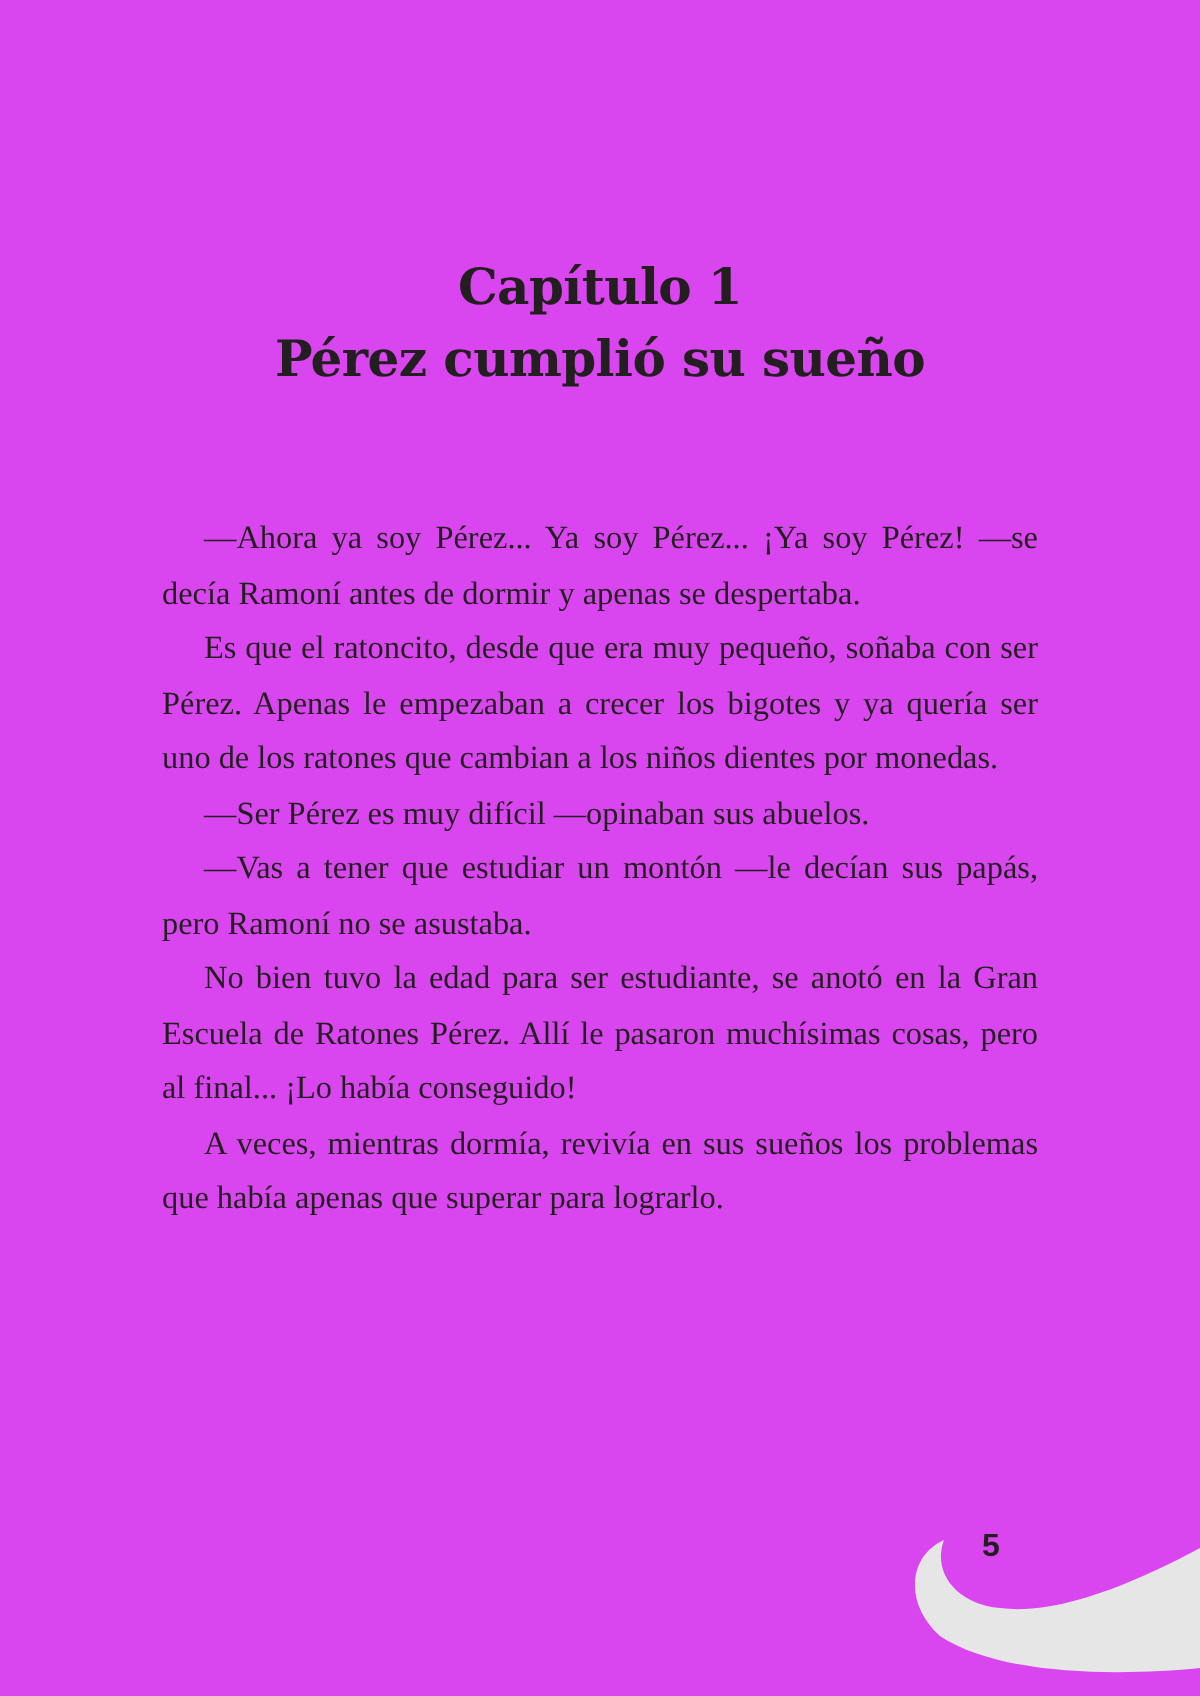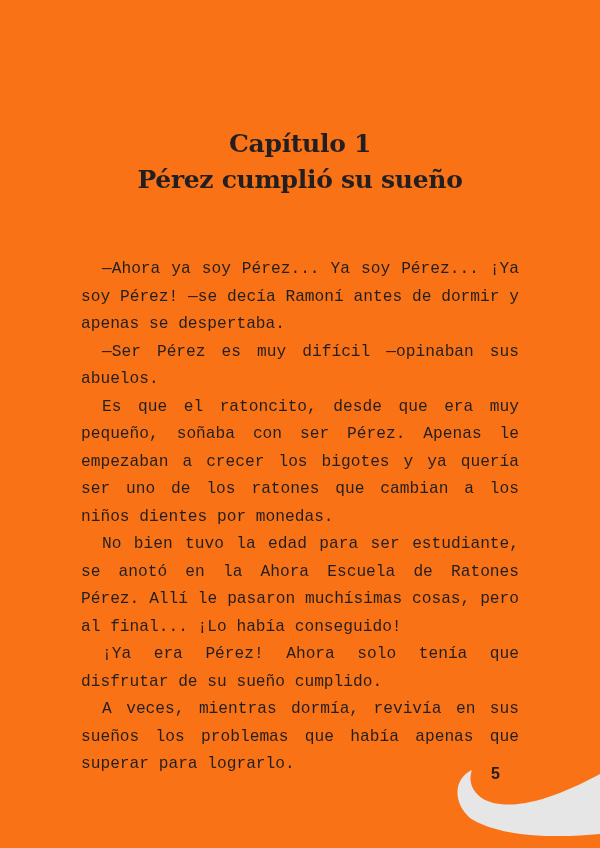--- a/index.html
+++ b/index.html
@@ -1,40 +1,40 @@
 <!DOCTYPE html>
 <html><head>
 <meta charset="utf-8">
 <style>
   html, body { margin: 0; padding: 0; background: #ffffff; }
   body { width: 600px; height: 848px; position: relative; overflow: hidden; }
-  .page { position: absolute; left: 0; top: 0; width: 600px; height: 848px; background: #f97316; }
+  .page { position: absolute; left: 0; top: 0; width: 600px; height: 848px; background: #d946ef; }
   .title-block { position: absolute; left: 0; top: 126px; width: 600px; text-align: center; color: #231f20; }
   .title-line { font-family: "DejaVu Serif", serif; font-weight: bold; font-size: 25px; line-height: 36px; letter-spacing: -0.3px; }
-  .body-text { position: absolute; left: 81px; top: 256px; width: 438px; font-family: Liberation Mono, monospace; font-size: 16.2px; line-height: 27.5px; color: #231f20; text-align: justify; }
+  .body-text { position: absolute; left: 81px; top: 256px; width: 438px; font-family: Liberation Serif, serif; font-size: 16.2px; line-height: 27.5px; color: #231f20; text-align: justify; }
   .body-text p { margin: 0; text-indent: 21px; }
   .swoosh { position: absolute; left: 440px; top: 760px; width: 160px; height: 88px; }
   .page-number { position: absolute; left: 491px; top: 765px; font-family: "Liberation Sans", sans-serif; font-weight: bold; font-size: 16px; color: #231f20; }
 </style>
 </head>
 <body>
 
 <div class="page">
 
   <div class="title-block">
     <div class="title-line">Capítulo 1</div>
     <div class="title-line">Pérez cumplió su sueño</div>
   </div>
 
   <div class="body-text">
     <p>—Ahora ya soy Pérez... Ya soy Pérez... ¡Ya soy Pérez! —se decía Ramoní antes de dormir y apenas se despertaba.</p>
+    <p>Es que el ratoncito, desde que era muy pequeño, soñaba con ser Pérez. Apenas le empezaban a crecer los bigotes y ya quería ser uno de los ratones que cambian a los niños dientes por monedas.</p>
     <p>—Ser Pérez es muy difícil —opinaban sus abuelos.</p>
-    <p>Es que el ratoncito, desde que era muy pequeño, soñaba con ser Pérez. Apenas le empezaban a crecer los bigotes y ya quería ser uno de los ratones que cambian a los niños dientes por monedas.</p>
-    <p>No bien tuvo la edad para ser estudiante, se anotó en la Ahora Escuela de Ratones Pérez. Allí le pasaron muchísimas cosas, pero al final... ¡Lo había conseguido!</p>
-    <p>¡Ya era Pérez! Ahora solo tenía que disfrutar de su sueño cumplido.</p>
+    <p>—Vas a tener que estudiar un montón —le decían sus papás, pero Ramoní no se asustaba.</p>
+    <p>No bien tuvo la edad para ser estudiante, se anotó en la Gran Escuela de Ratones Pérez. Allí le pasaron muchísimas cosas, pero al final... ¡Lo había conseguido!</p>
     <p>A veces, mientras dormía, revivía en sus sueños los problemas que había apenas que superar para lograrlo.</p>
   </div>
 
   <svg class="swoosh" viewBox="0 0 160 88" xmlns="http://www.w3.org/2000/svg">
     <path d="M32 10 C 14 18, 12 42, 30 58 C 60 78, 120 78, 160 74 L 160 14 C 130 30, 90 48, 60 44 C 38 42, 26 26, 32 10 Z" fill="#e6e6e6"></path>
   </svg>
 
   <div class="page-number">5</div>
 </div>
 

